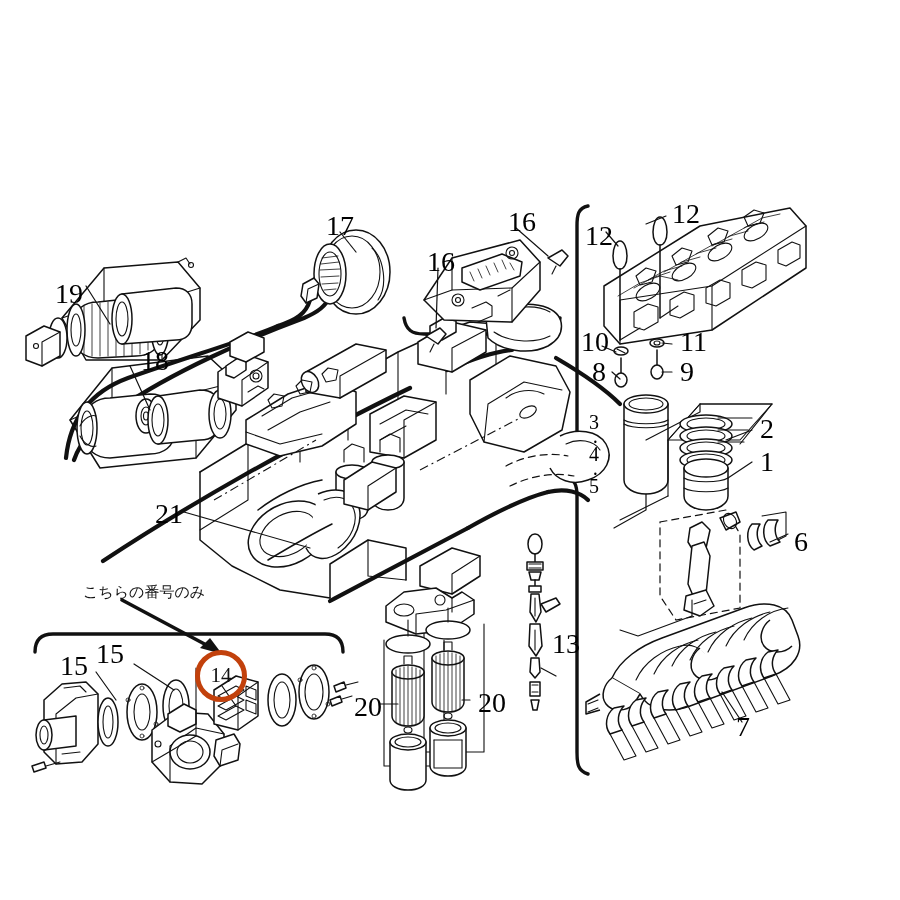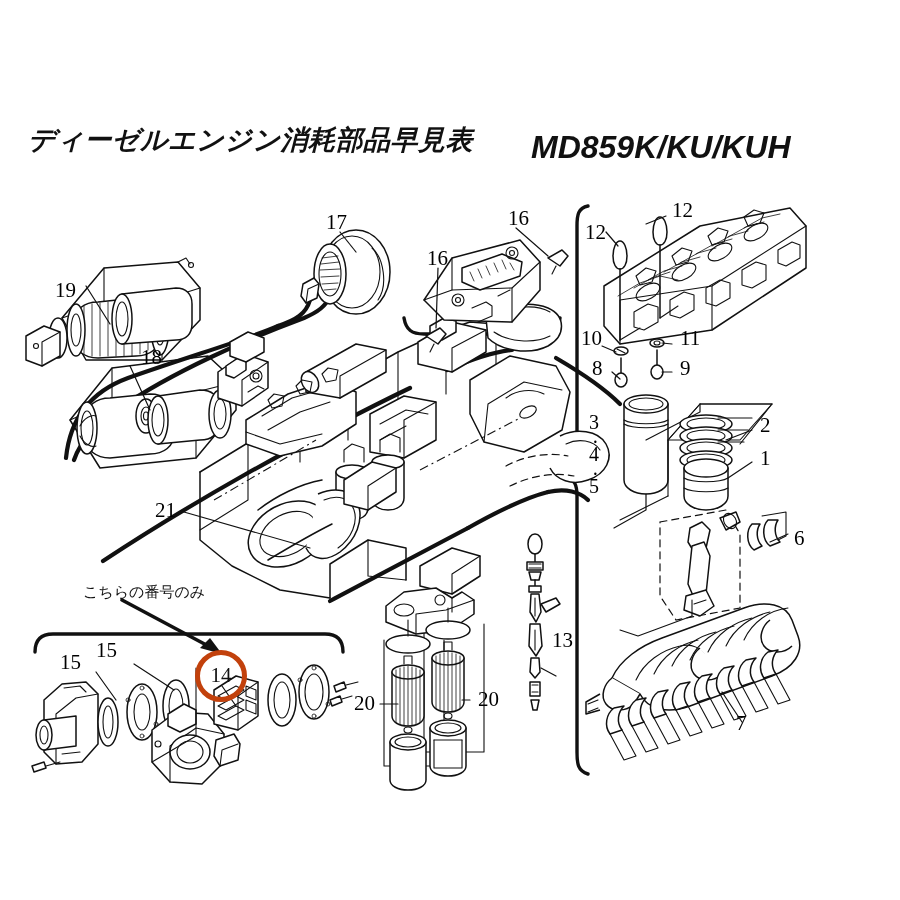--- a/index.html
+++ b/index.html
@@ -55,21 +55,21 @@
     position: absolute;
     left: 83px;
     top: 583px;
     font-size: 15px;
     color: #111111;
     white-space: nowrap;
     font-family: "DejaVu Sans", sans-serif;
   }
   .num {
     position: absolute;
-    font-size: 21px;
+    font-size: 28px;
     color: #000000;
     font-family: "Liberation Serif", serif;
     white-space: nowrap;
     line-height: 1;
   }
   .num.stack {
     font-size: 20px;
     line-height: 1.02;
     text-align: center;
   }
@@ -718,22 +718,20 @@
       <path class="lead" d="M134,664 L174,690"></path>
       <path class="lead" d="M222,686 L236,706"></path>
     </g>
 
     <g>
       <path d="M122,600 L212,648" stroke="#111" stroke-width="3.6" fill="none" stroke-linecap="round"></path>
       <path d="M222,654 L200,648 L210,638 Z" fill="#111"></path>
     </g>
   </svg>
 
-  <div class="ttl" id="title-main">ディーゼルエンジン消耗部品早見表</div>
-  <div class="ttl" id="model-code">MD859K/KU/KUH</div>
   <div id="note-text">こちらの番号のみ</div>
 
   <div class="num" style="left:55px;  top:280px;">19</div>
   <div class="num" style="left:108px; top:347px;margin-left:33px;">18</div>
   <div class="num" style="left:326px; top:212px;">17</div>
   <div class="num" style="left:508px; top:208px;">16</div>
   <div class="num" style="left:427px; top:248px;">16</div>
 
   <div class="num" style="left:585px; top:222px;">12</div>
   <div class="num" style="left:672px; top:200px;">12</div>

